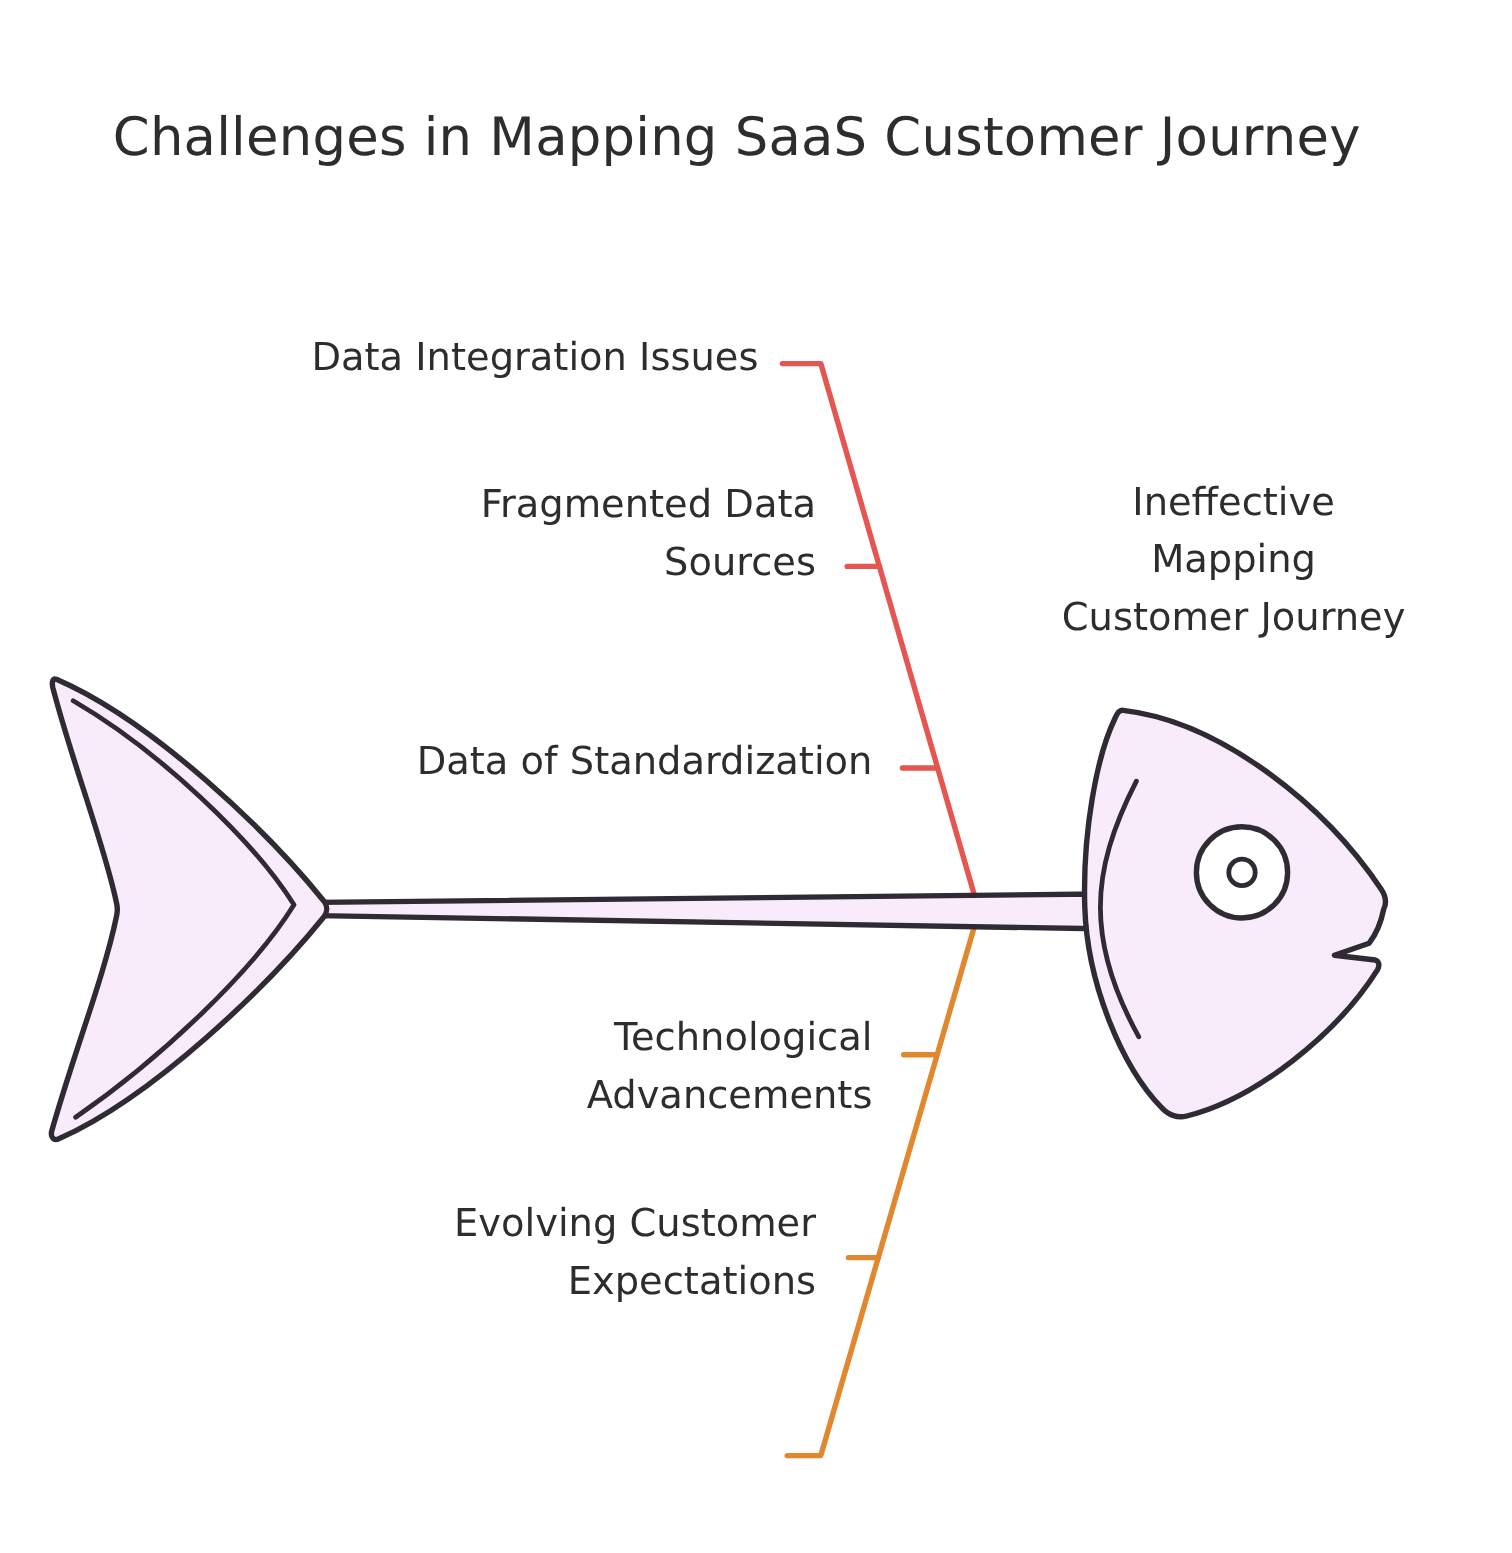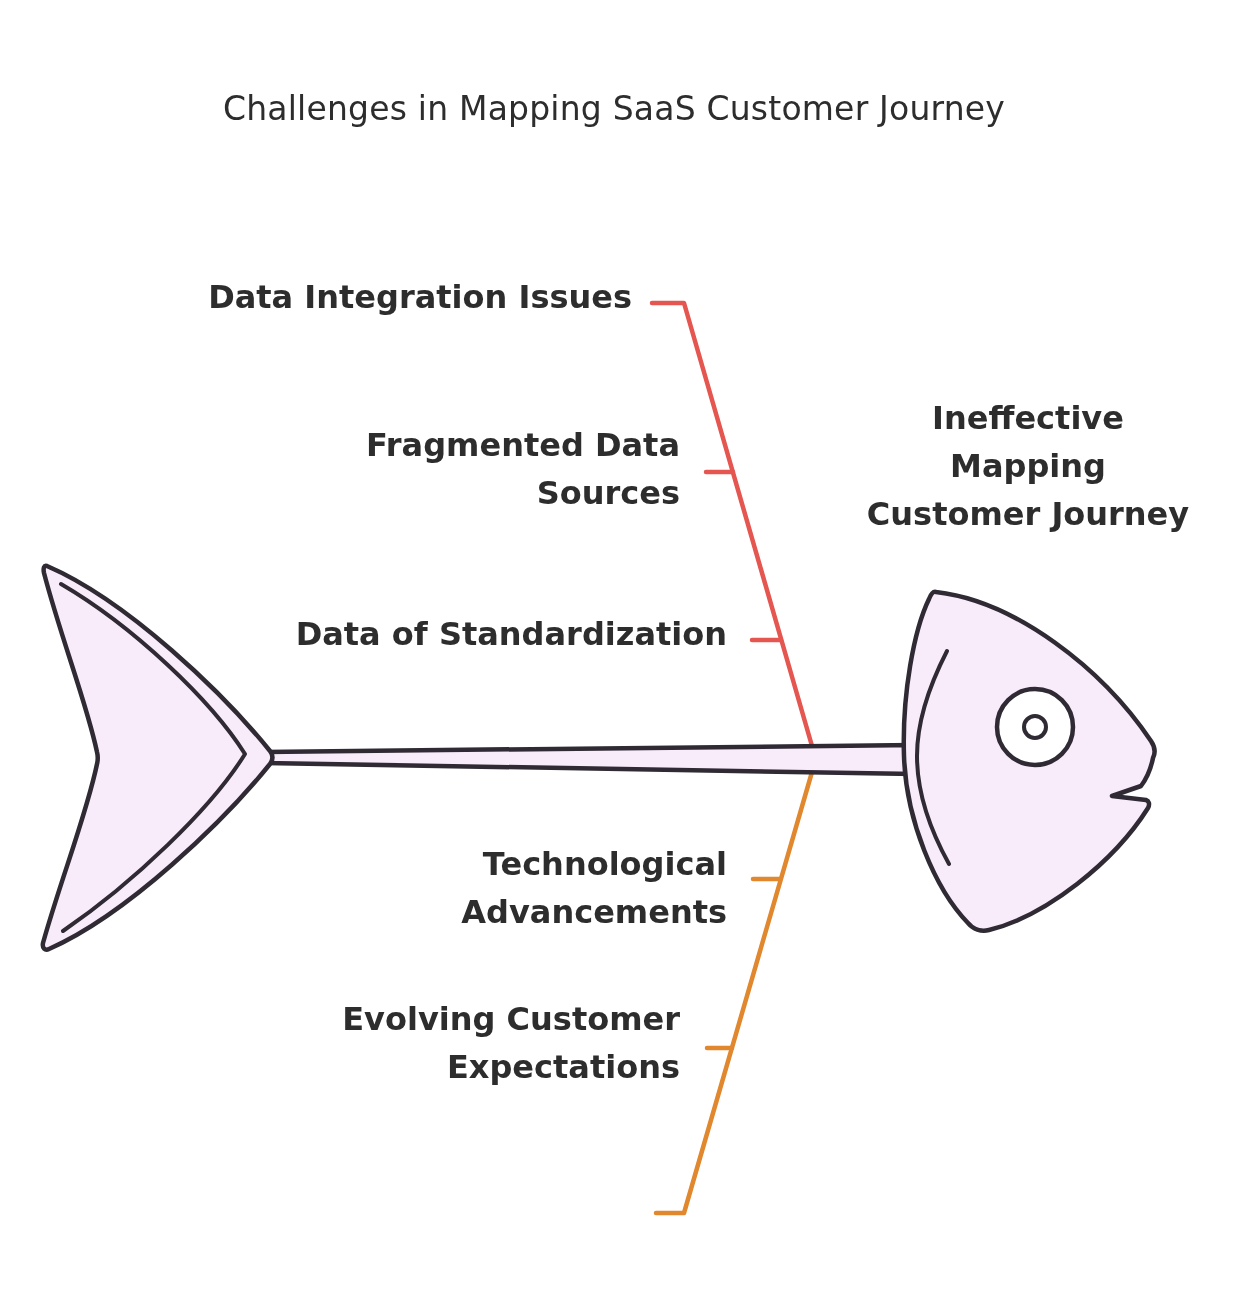--- a/index.html
+++ b/index.html
@@ -12,31 +12,31 @@
     color: #2d2d2d;
     overflow: hidden;
   }
   .title {
     position: absolute;
     left: 0;
     top: 89px;
     width: 1228px;
     margin: 0;
     text-align: center;
-    font-size: 33px;
+    font-size: 44px;
     font-weight: 500;
     letter-spacing: 0.2px;
     color: #2d2d2d;
   }
   .fish-svg { position: absolute; left: 0; top: 0; }
   .label {
     position: absolute;
     font-size: 32px;
     line-height: 48px;
-    font-weight: 700;
+    font-weight: 400;
     white-space: nowrap;
     color: #2d2d2d;
   }
   .label .line { display: block; }
   .align-right  { text-align: right; }
   .align-center { text-align: center; white-space: normal; }
   .branch { fill: none; stroke-linecap: round; stroke-linejoin: round; }
   .outline-path { stroke-linecap: round; stroke-linejoin: round; }
 </style>
 </head>
@@ -83,21 +83,21 @@
              C 931,594 933,591 936,592 Z" fill="#f8ecfa" stroke="#2f2a33" stroke-width="4.5"></path>
     <path class="outline-path" d="M 947,651 C 927,690 917,723 917,756 C 917,790 928,826 949,864" fill="none" stroke="#2f2a33" stroke-width="4"></path>
     <circle cx="1035" cy="727" r="38" fill="#ffffff" stroke="#2f2a33" stroke-width="4.5"></circle>
     <circle cx="1035" cy="727" r="11" fill="#ffffff" stroke="#2f2a33" stroke-width="4"></circle>
   </svg>
 
   <div class="label align-right" style="top:273px; right:628px;">
     <span class="line">Data Integration Issues</span>
   </div>
 
-  <div class="label align-right" style="top:421px; right:580px;">
+  <div class="label align-right" style="top:396px; right:580px;">
     <span class="line">Fragmented Data</span>
     <span class="line">Sources</span>
   </div>
 
   <div class="label align-right" style="top:610px; right:533px;">
     <span class="line">Data of Standardization</span>
   </div>
 
   <div class="label align-center" style="top:394px; left:838px; width:380px;">
     <span class="line">Ineffective</span>

